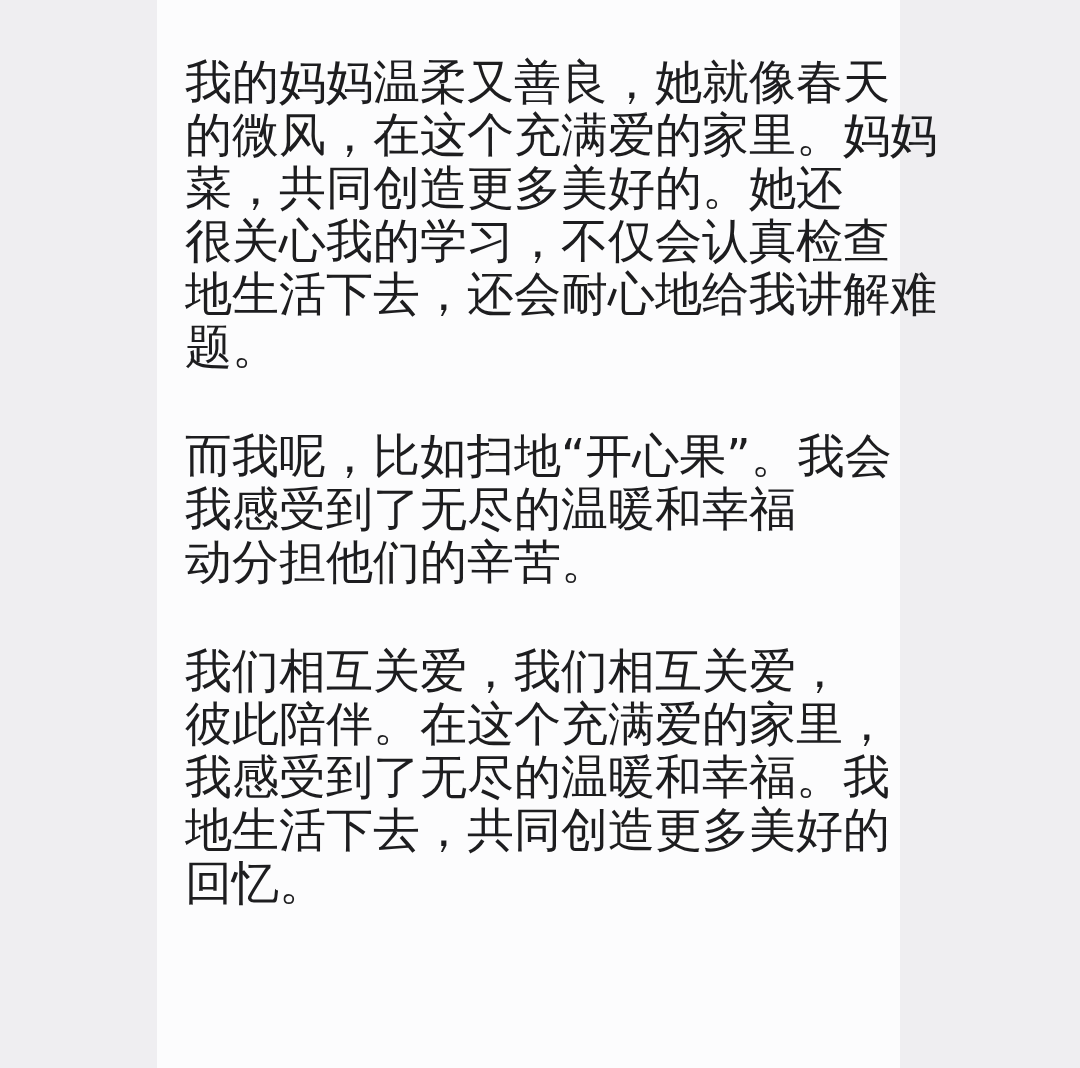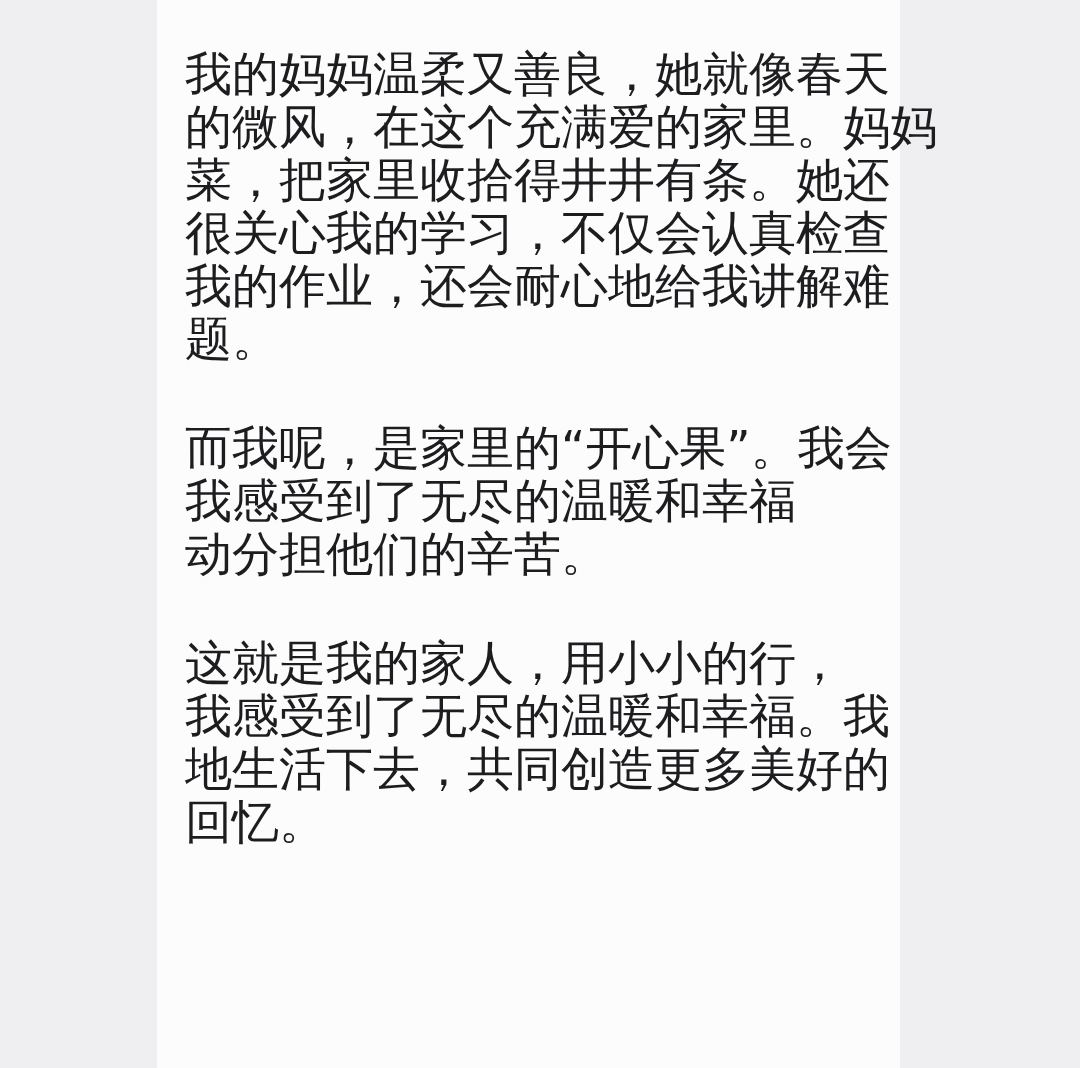--- a/index.html
+++ b/index.html
@@ -25,48 +25,49 @@
   }
   .essay {
     padding: 43px 6px 0 28px;
     color: var(--text);
     font-size: 47px;
     line-height: 53px;
     font-weight: 500;
     letter-spacing: 0;
   }
   .essay p {
-    margin: 4px 0 56px 0;
+    margin: 12px 0 56px 0;
   }
   .essay p:last-child {
     margin-bottom: 0;
   }
   .line {
     display: block;
     white-space: nowrap;
   }
 </style>
 </head>
 <body>
 
 <div class="content-panel">
   <div class="essay">
     <p>
       <span class="line">我的妈妈温柔又善良，她就像春天</span>
       <span class="line">的微风，在这个充满爱的家里。妈妈</span>
-      <span class="line">菜，把家里收拾得井井有条。她还</span>
+      <span class="line">菜，共同创造更多美好的。她还</span>
       <span class="line">很关心我的学习，不仅会认真检查</span>
-      <span class="line">我的作业，还会耐心地给我讲解难</span>
+      <span class="line">地生活下去，还会耐心地给我讲解难</span>
       <span class="line">题。</span>
     </p>
     <p>
-      <span class="line">而我呢，是家里的“开心果”。我会</span>
+      <span class="line">而我呢，比如扫地“开心果”。我会</span>
       <span class="line">我感受到了无尽的温暖和幸福</span>
       <span class="line">动分担他们的辛苦。</span>
     </p>
     <p>
-      <span class="line">这就是我的家人，用小小的行，</span>
+      <span class="line">我们相互关爱，我们相互关爱，</span>
+      <span class="line">彼此陪伴。在这个充满爱的家里，</span>
       <span class="line">我感受到了无尽的温暖和幸福。我</span>
       <span class="line">地生活下去，共同创造更多美好的</span>
       <span class="line">回忆。</span>
     </p>
   </div>
 </div>
 
 </body></html>

